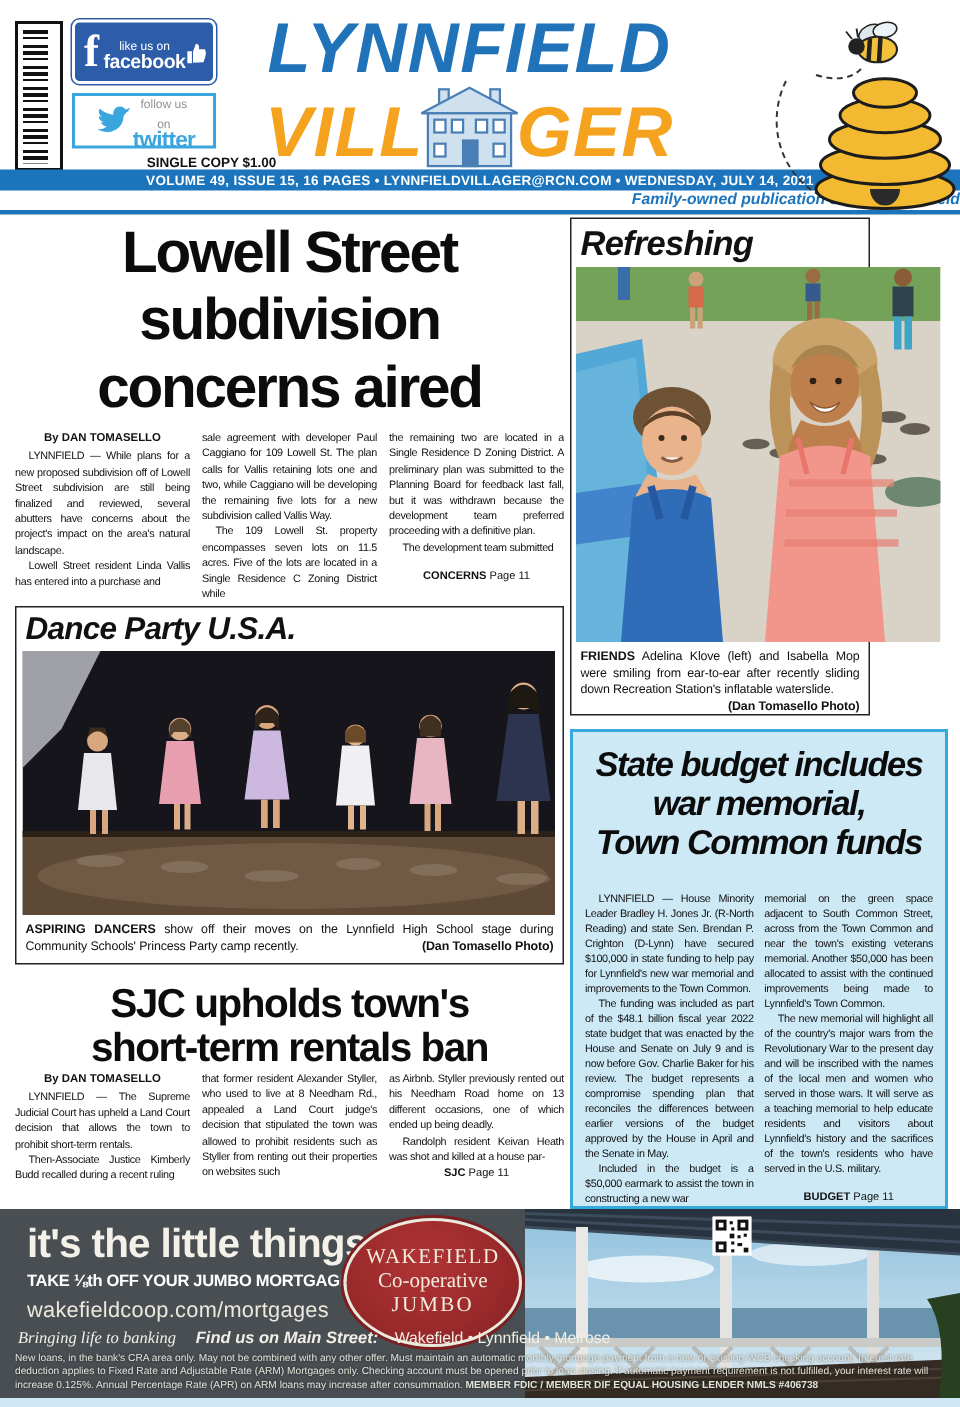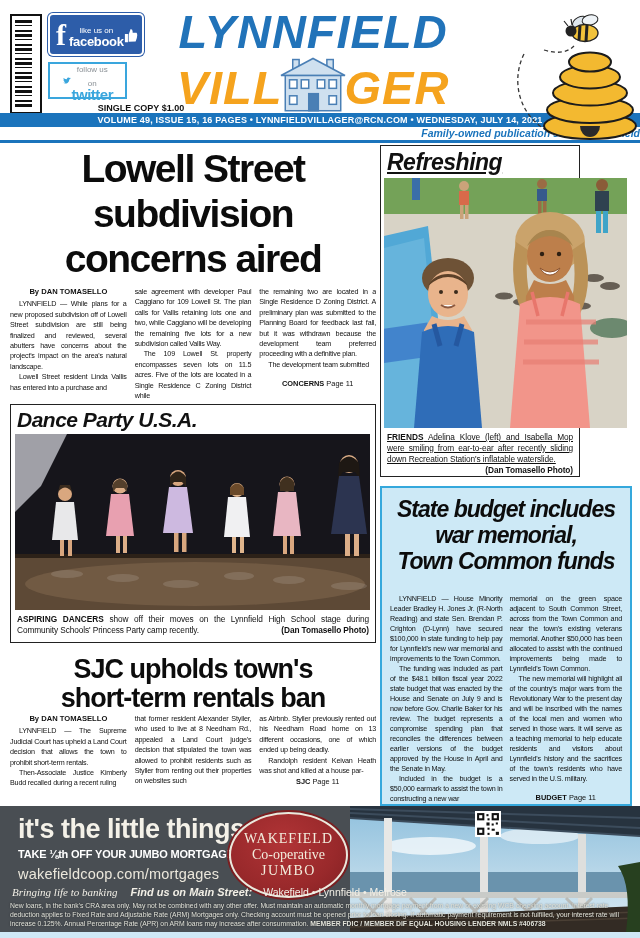--- a/index.html
+++ b/index.html
@@ -13,21 +13,21 @@
              repeating-linear-gradient(to bottom,#111 0 2px,#fff 2px 4px,#111 4px 7px,#fff 7px 9px,#111 9px 10px,#fff 10px 14px);
              background-clip:content-box; padding:3px 8px 3px 3px; }
   .fb-badge { position:absolute; left:48px; top:13px; width:96px; height:43px;
               background:#2d5da9; border:2px solid #fff; box-shadow:0 0 0 1px #2d5da9;
               border-radius:5px; display:flex; align-items:center; padding:2px 4px; color:#fff; }
   .fb-f { font-size:30px; font-weight:bold; line-height:30px; margin:0 3px 0 2px; font-family:"Liberation Serif",serif; }
   .fb-text { flex:1; text-align:center; line-height:10px; }
   .fb-text .small { font-size:8px; }
   .fb-text .big { font-size:13px; font-weight:bold; letter-spacing:-.3px; }
   .thumb-icon { width:16px; height:18px; }
-  .tw-badge { position:absolute; left:48px; top:62px; width:79px; height:37px;
+  .tw-badge { position:absolute; left:48px; top:62px; width:96px; height:37px;
               background:#fff; border:2px solid #3aa6dd; display:flex; align-items:center; padding:12px; }
   .tw-bird { width:28px; height:24px; }
   .tw-text { flex:1; text-align:center; line-height:11px; }
   .tw-text .small { font-size:8px; color:#8b9196; }
   .tw-text .big { font-size:15px; font-weight:bold; color:#3aa6dd; letter-spacing:-.5px; }
   .single-copy { position:absolute; left:40px; top:103px; width:110px; text-align:center;
                  font-size:9px; font-weight:bold;margin-left:46px; }
   .logo { position:absolute; left:148px; top:8px; width:330px; text-align:center;
           font-style:italic; font-weight:900; }
   .logo-top { font-size:47px; line-height:47px; color:#2173b9; letter-spacing:1px; }
@@ -58,21 +58,21 @@
 
   .photo-box { position:absolute; background:#fff; border:1.5px solid #222; }
   .box-title { font-style:italic; font-weight:900; letter-spacing:-.5px; padding:3px 6px 2px; }
   .caption { padding:4px 6px 6px; font-size:8.3px; line-height:11px; text-align:justify; letter-spacing:-.1px; }
   .caption b { letter-spacing:0; }
   .caption .credit { float:right; font-weight:bold; }
   .photo-frame { margin:0 4px; display:block; }
 
   .dance-box { left:10px; top:404px; width:366px; }
   .dance-box .box-title { font-size:21px; }
-  .refresh-box { left:380px; top:145px; width:200px;text-decoration:underline; }
+  .refresh-box { left:380px; top:145px; width:200px; }
   .refresh-box .box-title { font-size:23px; }
   .refresh-box .photo-frame { margin:0 3px; }
 
   .budget-box { position:absolute; left:380px; top:486px; width:252px; height:320px;
                 background:#cde9f6; border:2px solid #35a8dc; overflow:hidden; }
   .budget-hl { margin-top:8px; text-align:center; font-style:italic; font-weight:900;
                font-size:23px; line-height:26px; letter-spacing:-1px; color:#0c0c0c; }
   .budget-cols { display:flex; gap:7px; margin:20px 8px 0; }
   .budget-cols .col { line-height:10px; }
 

